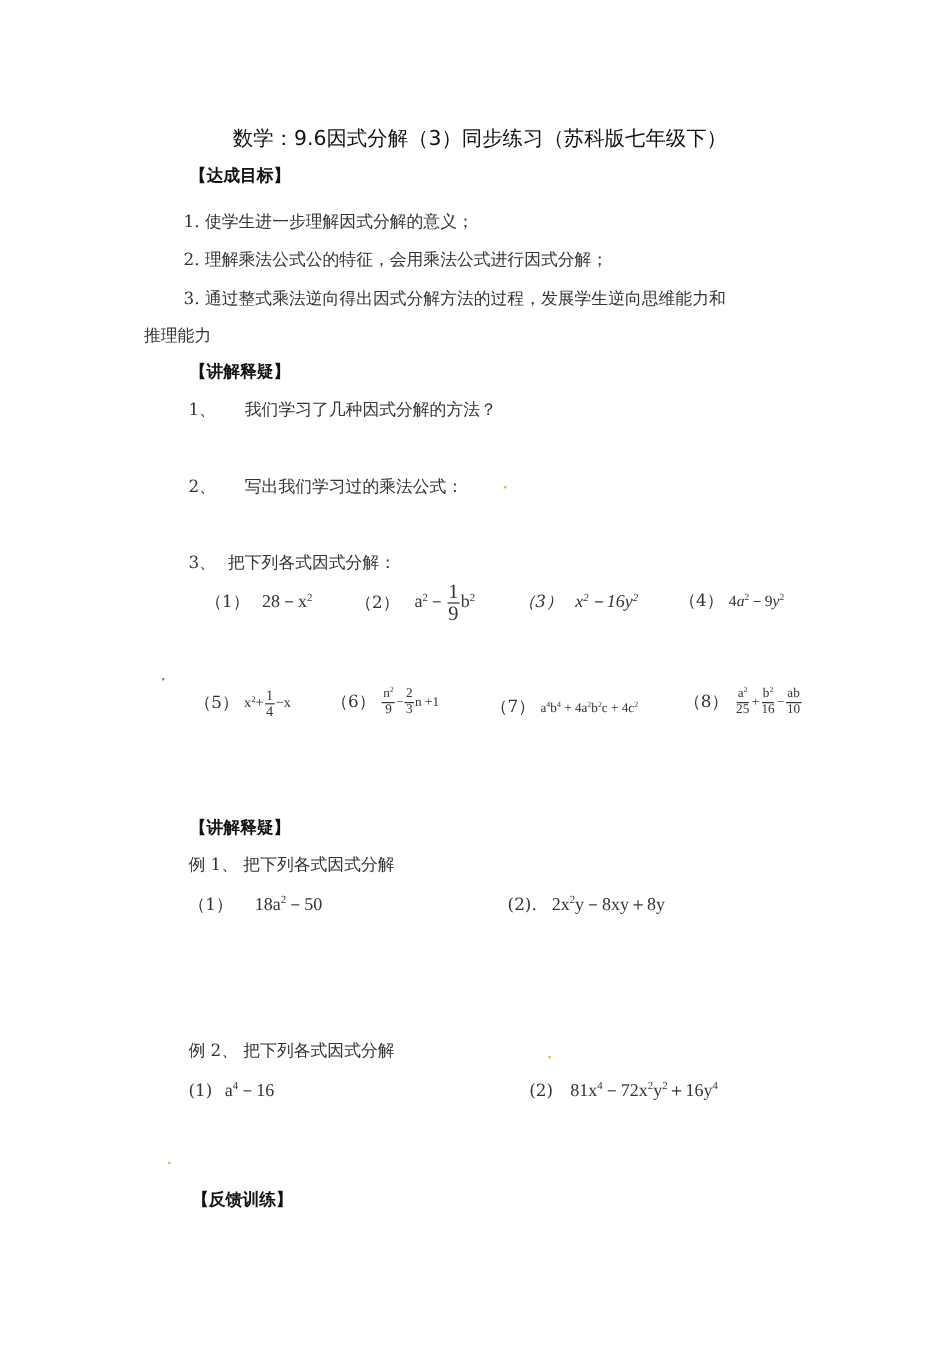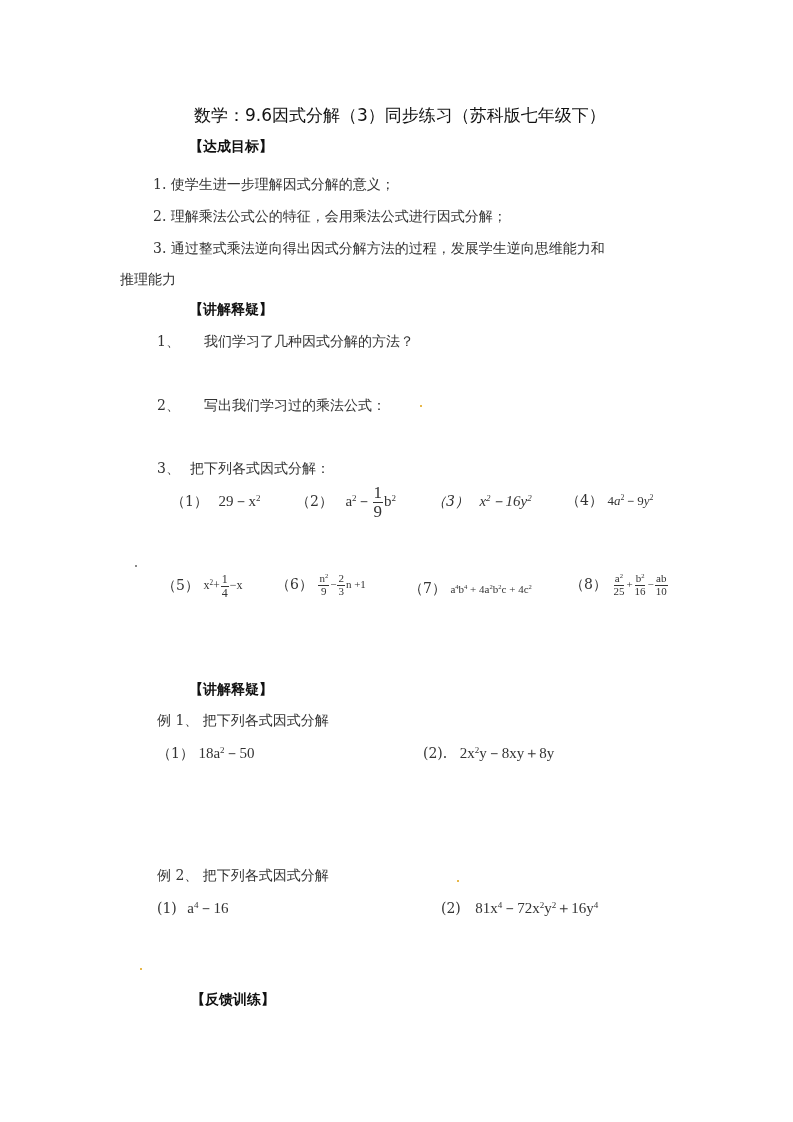--- a/index.html
+++ b/index.html
@@ -2,21 +2,21 @@
 <html><head>
 <meta charset="utf-8">
 <style>
   html, body { margin: 0; padding: 0; background: #ffffff; }
   body { width: 793px; height: 1122px; position: relative; overflow: hidden;
          font-family: "DejaVu Serif", "Liberation Serif", serif; color: #222; }
   .abs { position: absolute; white-space: nowrap; }
   .title { font-family: "DejaVu Sans", "Liberation Sans", sans-serif; font-weight: normal;
            font-size: 17px; color: #111; }
   .section { font-family: "DejaVu Sans", "Liberation Sans", sans-serif; font-weight: bold;
-             font-size: 14px; color: #111; margin-left: 31px; }
+             font-size: 14px; color: #111; }
   .body { font-size: 14px; color: #333; }
   .math { font-family: "Liberation Serif", "DejaVu Serif", serif; font-size: 15px; color: #333; }
   .mathsm { font-family: "Liberation Serif", "DejaVu Serif", serif; font-size: 11px; color: #333; }
   sup { font-size: 0.6em; vertical-align: 0.6em; line-height: 0; }
   .frac { display: inline-flex; flex-direction: column; align-items: center; vertical-align: middle;
           line-height: 1.05; margin: 0 1px; }
   .frac .num { border-bottom: 1px solid #333; padding: 0 1px; }
   .frac .den { padding: 0 1px; }
   .bigfrac { font-size: 17px; }
   .italic { font-style: italic; }
@@ -43,21 +43,21 @@
   <span>2、</span>
   <span style="position:absolute; left:47px;">写出我们学习过的乘法公式：</span>
 </div>
 <div class="abs body" style="left:157px; top:460px;">
   <span>3、</span>
   <span style="position:absolute; left:33px;text-align:center;">把下列各式因式分解：</span>
 </div>
 
 <div class="abs body" style="left:171px; top:492px;">
   <span>（1）</span>
-  <span class="math" style="margin-left:6px;"><span>29－x</span><sup>2</sup></span>
+  <span class="math" style="margin-left:6px;"><span>28－x</span><sup>2</sup></span>
 </div>
 
 <div class="abs body" style="left:296px; top:484px;">
   <span style="vertical-align:middle;">（2）</span>
   <span class="math" style="margin-left:8px; vertical-align:middle;">
     <span>a</span><sup>2</sup><span>－</span><span class="frac bigfrac">
         <span class="num">1</span>
         <span class="den">9</span>
       </span><span>b</span><sup>2</sup>
   </span>
@@ -114,21 +114,21 @@
         <span class="num">ab</span>
         <span class="den">10</span>
       </span>
   </span>
 </div>
 
 <div class="abs section" style="left:158px; top:681px;">【讲解释疑】</div>
 <div class="abs body" style="left:157px; top:712px;">例 1、 把下列各式因式分解</div>
 <div class="abs body" style="left:157px; top:744px;">
   <span>（1）</span>
-  <span class="math" style="margin-left:0;"><span>18a</span><sup>2</sup><span>－50</span></span>
+  <span class="math" style="margin-left:14px;"><span>18a</span><sup>2</sup><span>－50</span></span>
 </div>
 <div class="abs body" style="left:423px; top:744px;">
   <span>(2).</span>
   <span class="math" style="margin-left:8px;"><span>2x</span><sup>2</sup><span>y－8xy＋8y</span></span>
 </div>
 
 <div class="abs body" style="left:157px; top:867px;">例 2、 把下列各式因式分解</div>
 <div class="abs body" style="left:157px; top:899px;">
   <span>(1)</span>
   <span class="math" style="margin-left:6px;"><span>a</span><sup>4</sup><span>－16</span></span>

